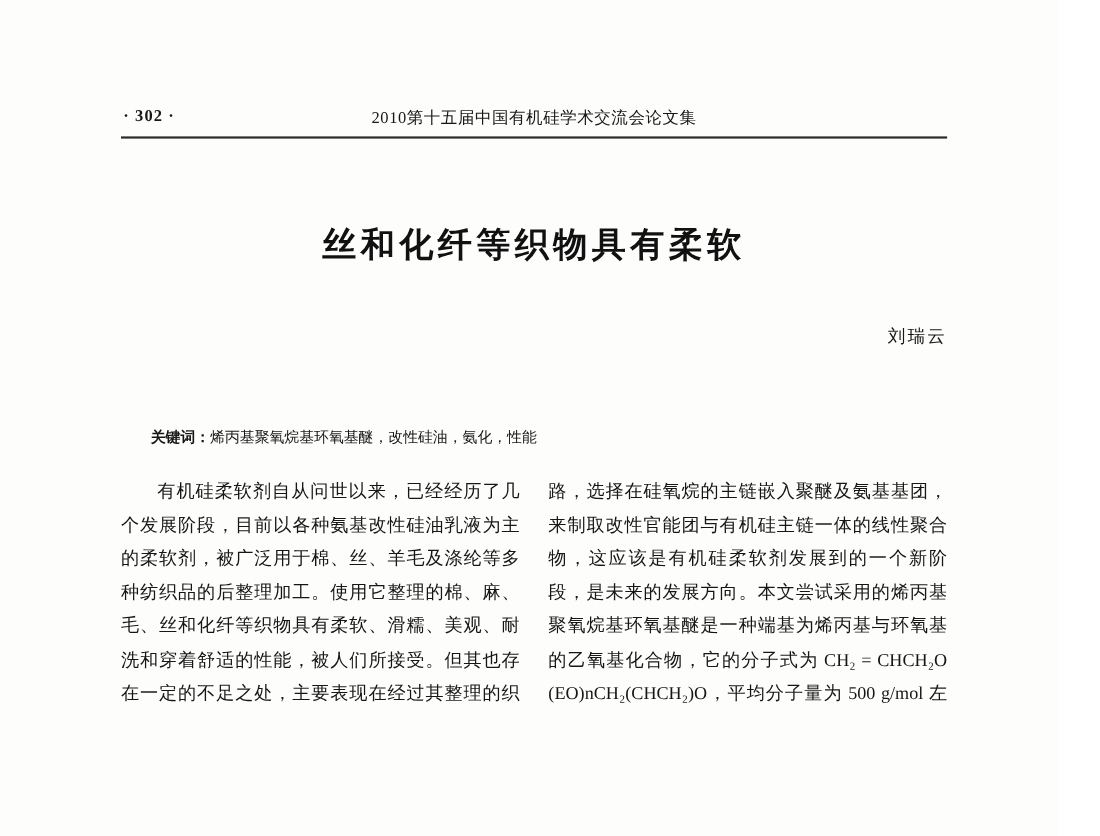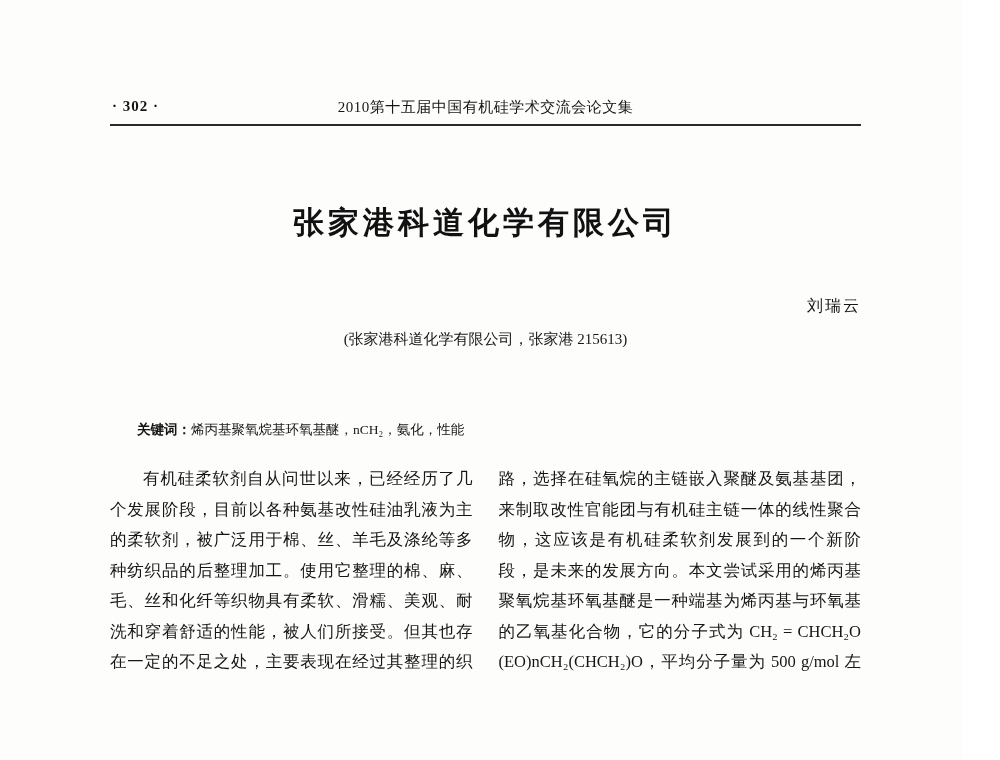--- a/index.html
+++ b/index.html
@@ -106,28 +106,27 @@
 <body>
 
 <div class="page">
 
   <div class="running-header">
     <span class="page-num">· 302 ·</span>
     <span class="proc-title">2010第十五届中国有机硅学术交流会论文集</span>
   </div>
   <hr class="header-rule">
 
-  <h1 class="paper-title">张家港科道化学有限公司</h1>
+  <h1 class="paper-title">丝和化纤等织物具有柔软</h1>
 
   <div class="author">刘瑞云</div>
 
-  <div class="affiliation">(张家港科道化学有限公司，张家港  215613)</div>
 
   <div class="abstract-block">
-    <p><b>关键词：</b><span>烯丙基聚氧烷基环氧基醚，nCH₂，氨化，性能</span></p>
+    <p><b>关键词：</b><span>烯丙基聚氧烷基环氧基醚，改性硅油，氨化，性能</span></p>
   </div>
 
   <div class="columns">
     <div class="col">
       <p class="body-p indent-first">有机硅柔软剂自从问世以来，已经经历了几个发展阶段，目前以各种氨基改性硅油乳液为主的柔软剂，被广泛用于棉、丝、羊毛及涤纶等多种纺织品的后整理加工。使用它整理的棉、麻、毛、丝和化纤等织物具有柔软、滑糯、美观、耐洗和穿着舒适的性能，被人们所接受。但其也存在一定的不足之处，主要表现在经过其整理的织物呈疏水性，使穿着时感觉闷热且难以洗涤；用</p>
     </div>
     <div class="col">
       <p class="body-p">路，选择在硅氧烷的主链嵌入聚醚及氨基基团，来制取改性官能团与有机硅主链一体的线性聚合物，这应该是有机硅柔软剂发展到的一个新阶段，是未来的发展方向。本文尝试采用的烯丙基聚氧烷基环氧基醚是一种端基为烯丙基与环氧基的乙氧基化合物，它的分子式为 CH₂ = CHCH₂O (EO)nCH₂(CHCH₂)O，平均分子量为 500 g/mol 左右。先使用该聚醚与端含氢硅油进行加成反</p>
     </div>
   </div>

